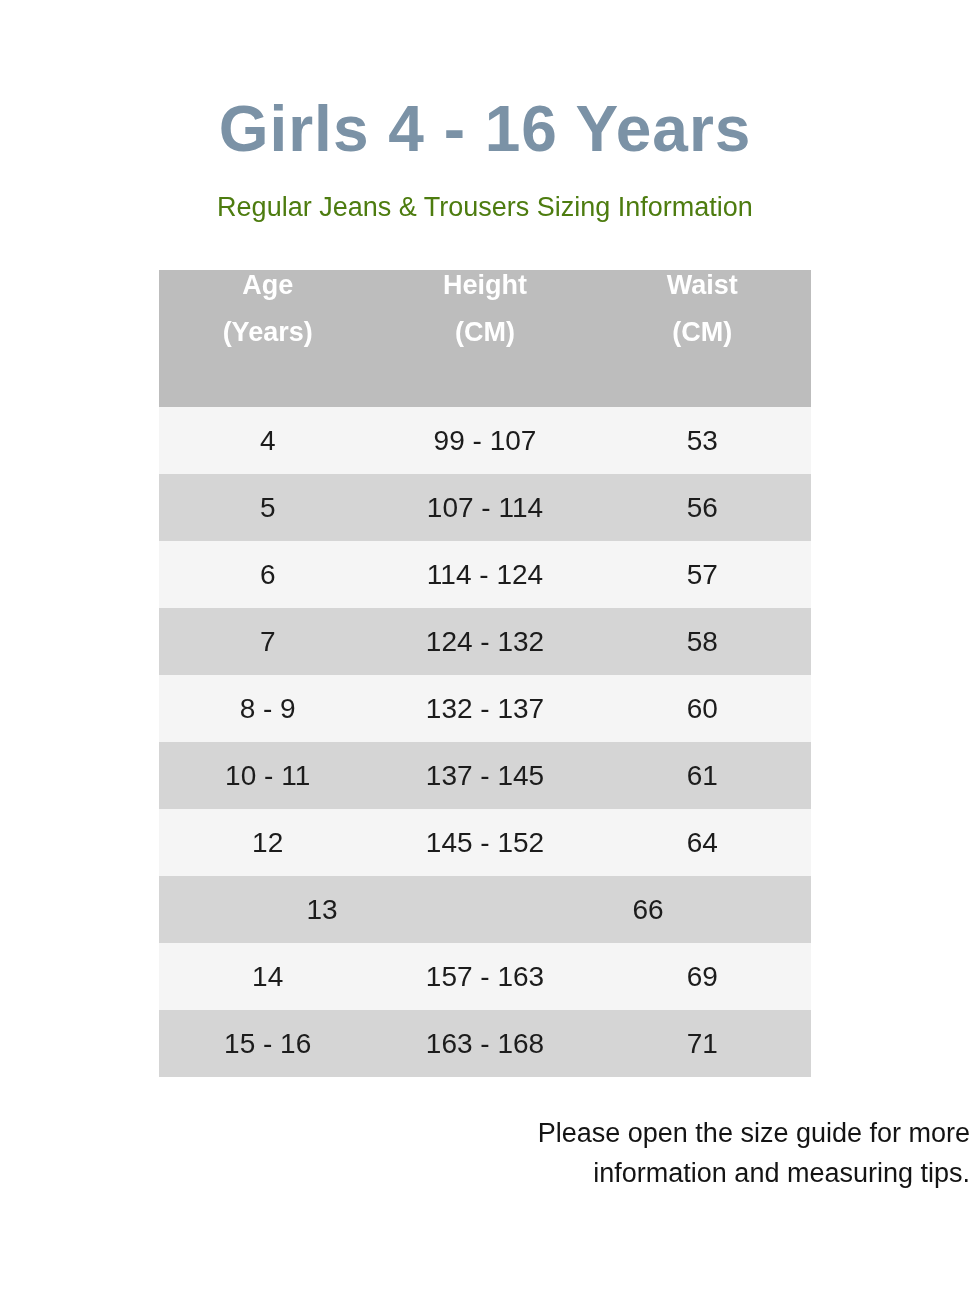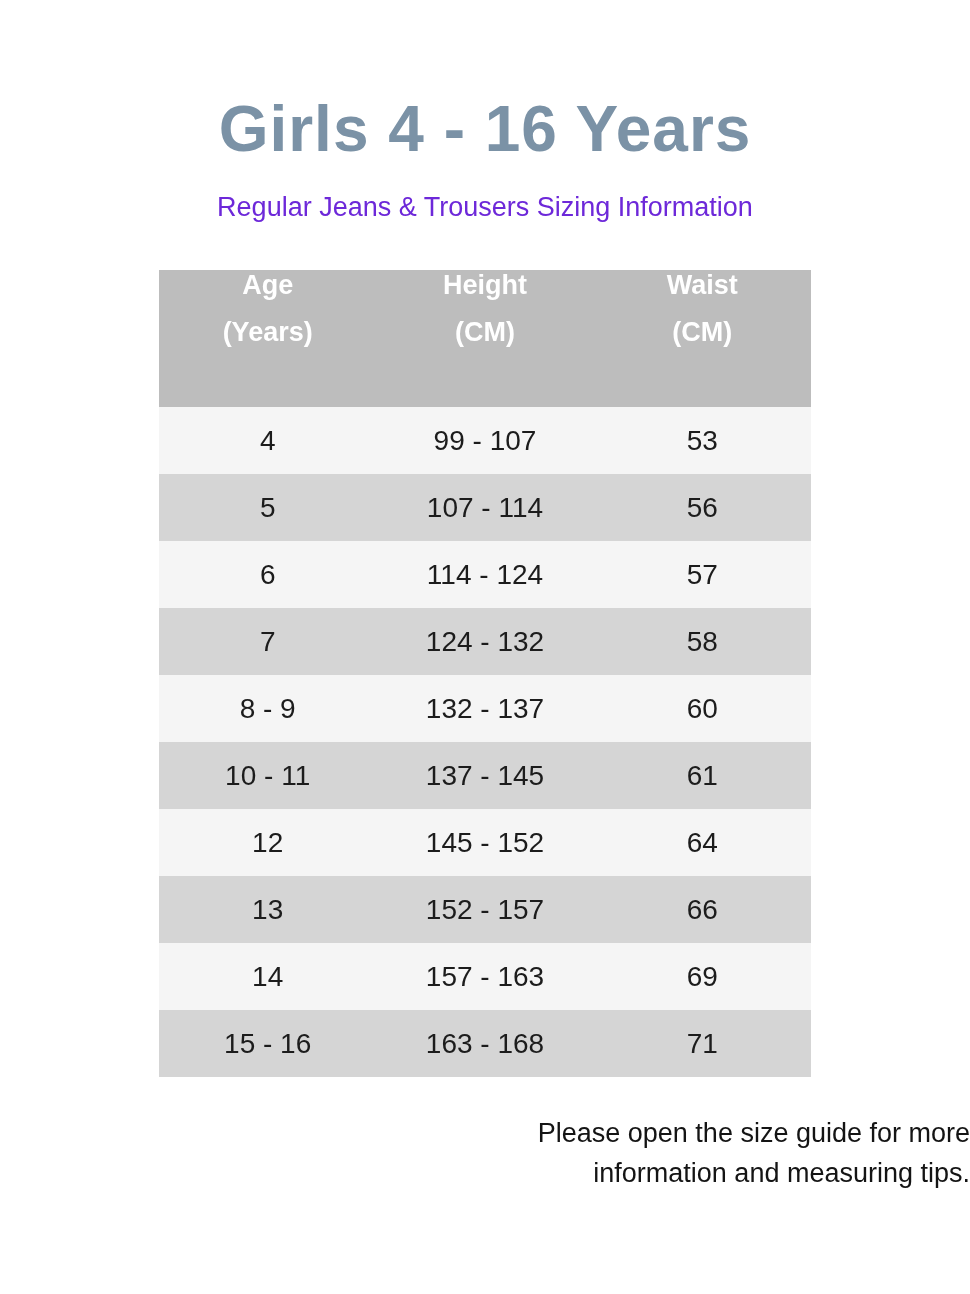--- a/index.html
+++ b/index.html
@@ -28,21 +28,21 @@
     letter-spacing: 1px;
   }
   .subtitle {
     position: absolute;
     top: 192px;
     left: 0;
     width: 100%;
     text-align: center;
     font-size: 27px;
     font-weight: 400;
-    color: #6d28d9;
+    color: #4d7c0f;
   }
   .size-table {
     position: absolute;
     top: 270px;
     left: 159px;
     width: 652px;
   }
   .thead {
     display: flex;
     background: #bdbdbd;
@@ -139,21 +139,20 @@
         <div class="td">137 - 145</div>
         <div class="td">61</div>
       </div>
       <div class="row">
         <div class="td">12</div>
         <div class="td">145 - 152</div>
         <div class="td">64</div>
       </div>
       <div class="row">
         <div class="td">13</div>
-        <div class="td">152 - 157</div>
         <div class="td">66</div>
       </div>
       <div class="row">
         <div class="td">14</div>
         <div class="td">157 - 163</div>
         <div class="td">69</div>
       </div>
       <div class="row">
         <div class="td">15 - 16</div>
         <div class="td">163 - 168</div>

